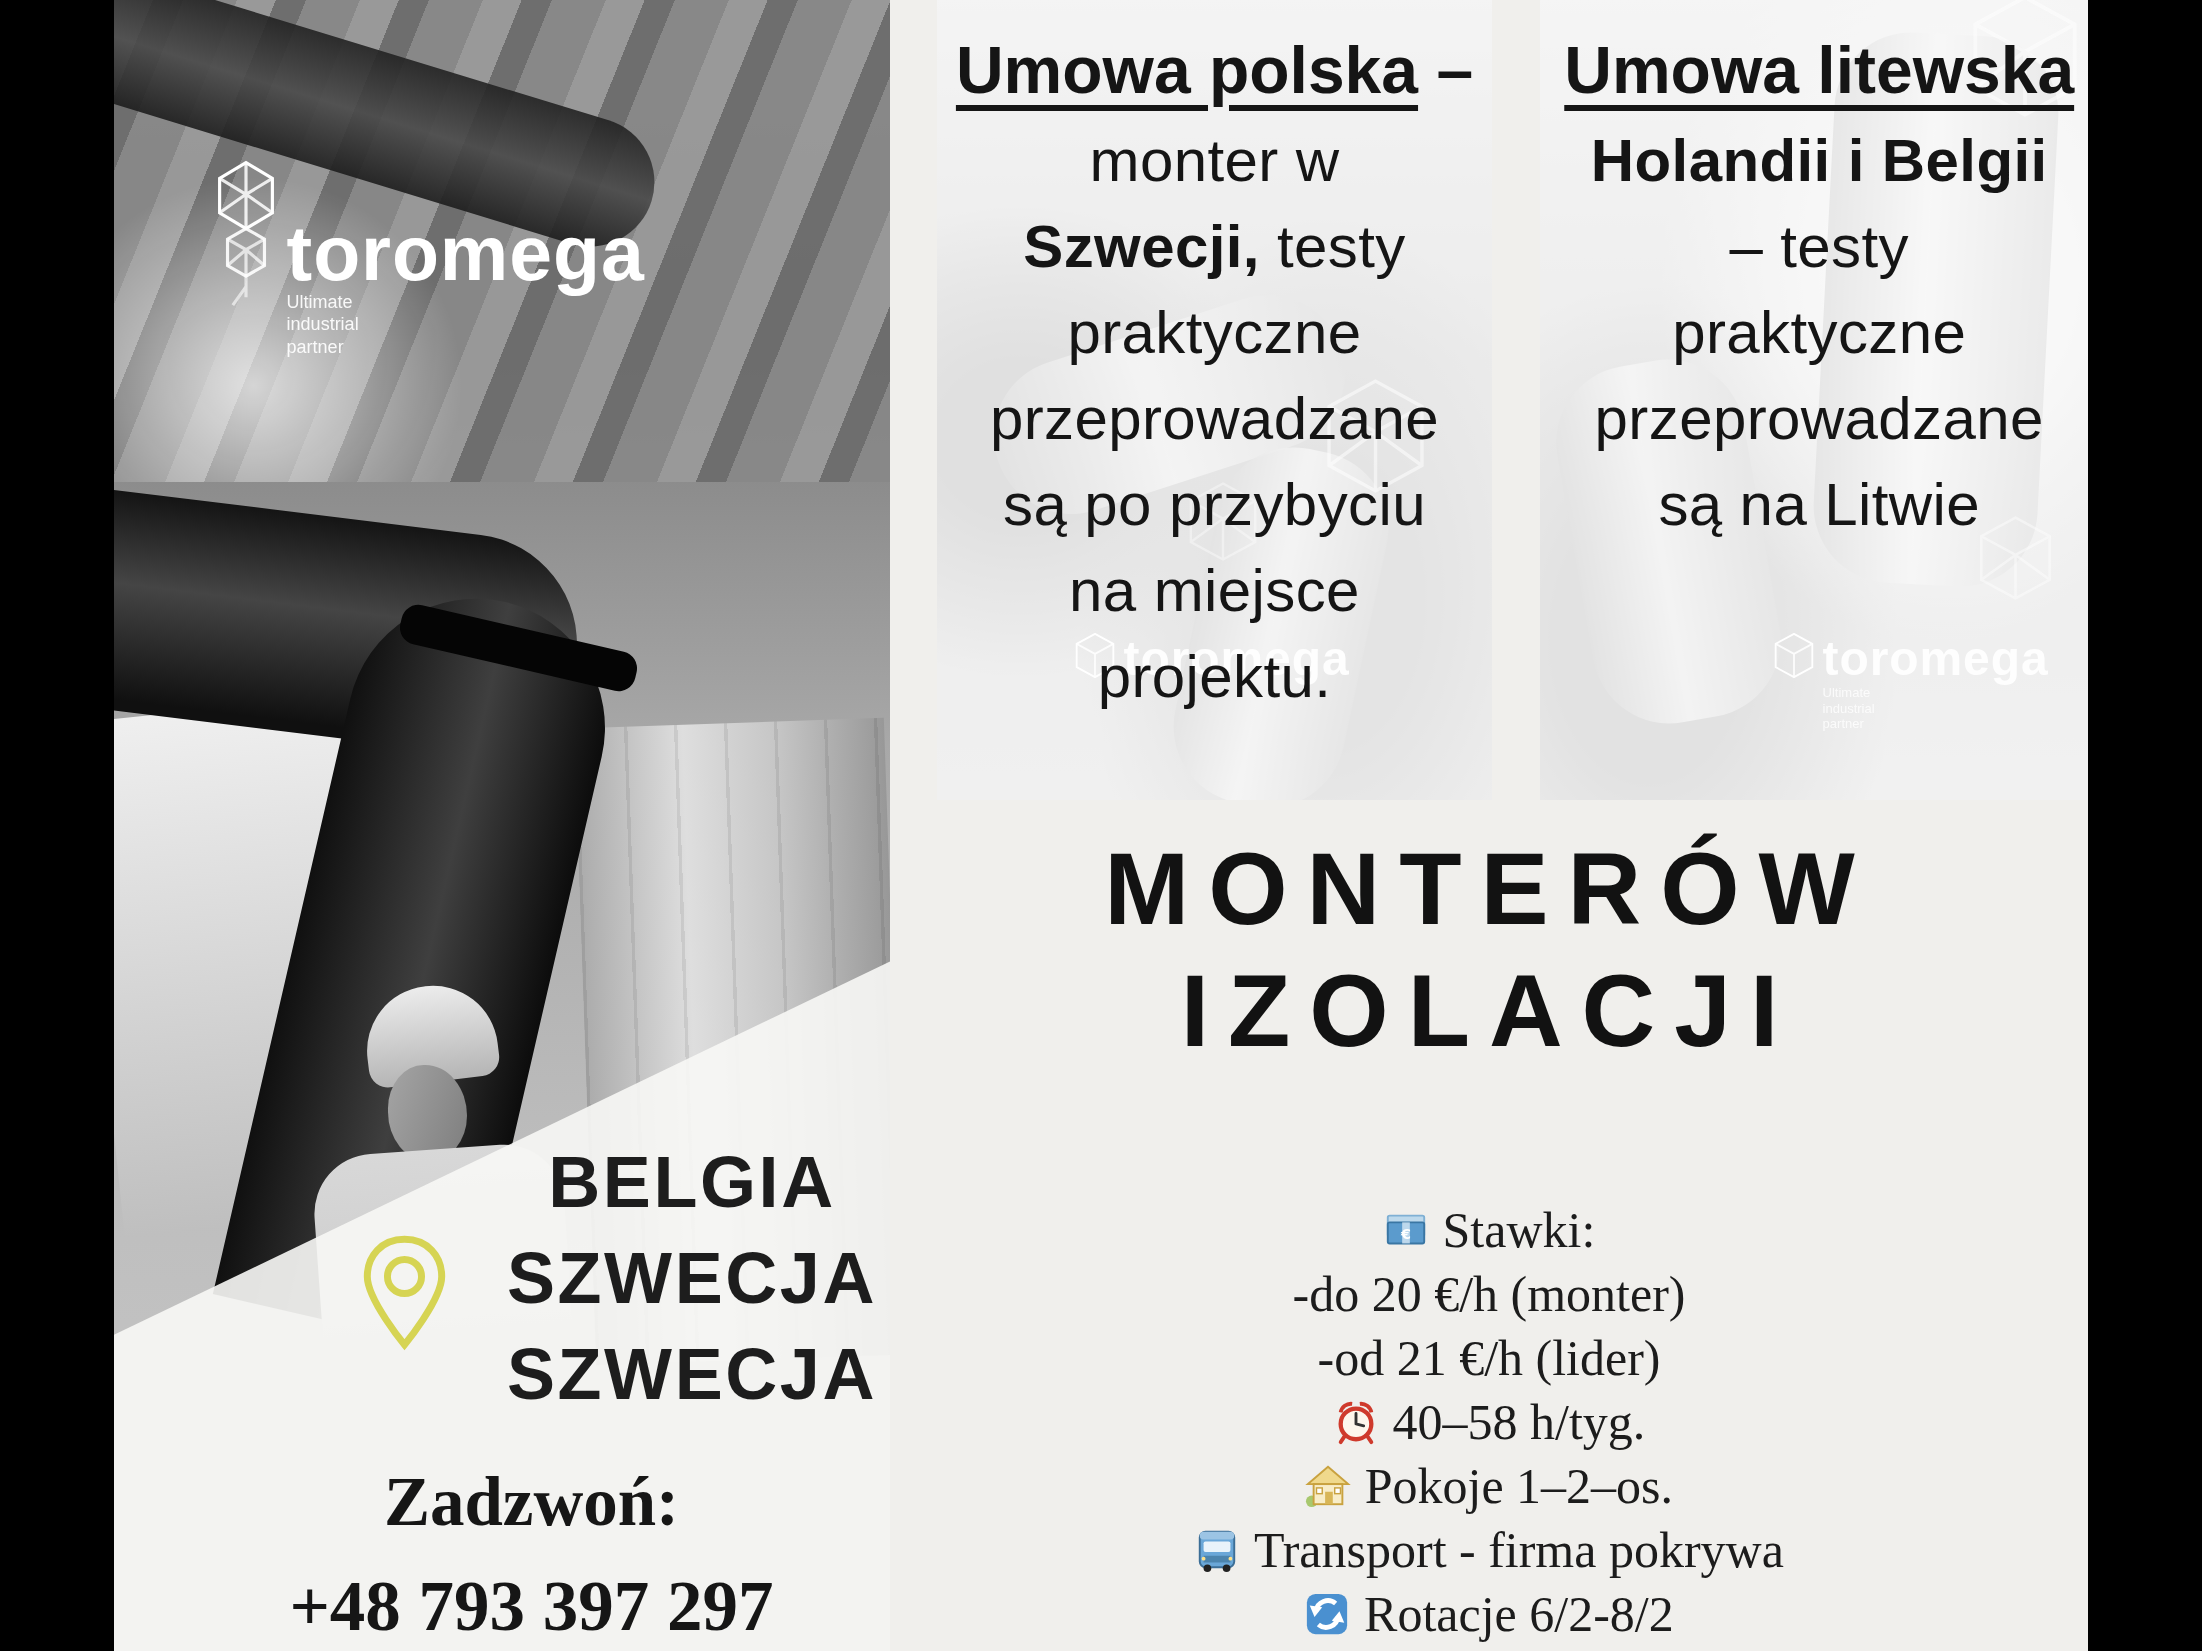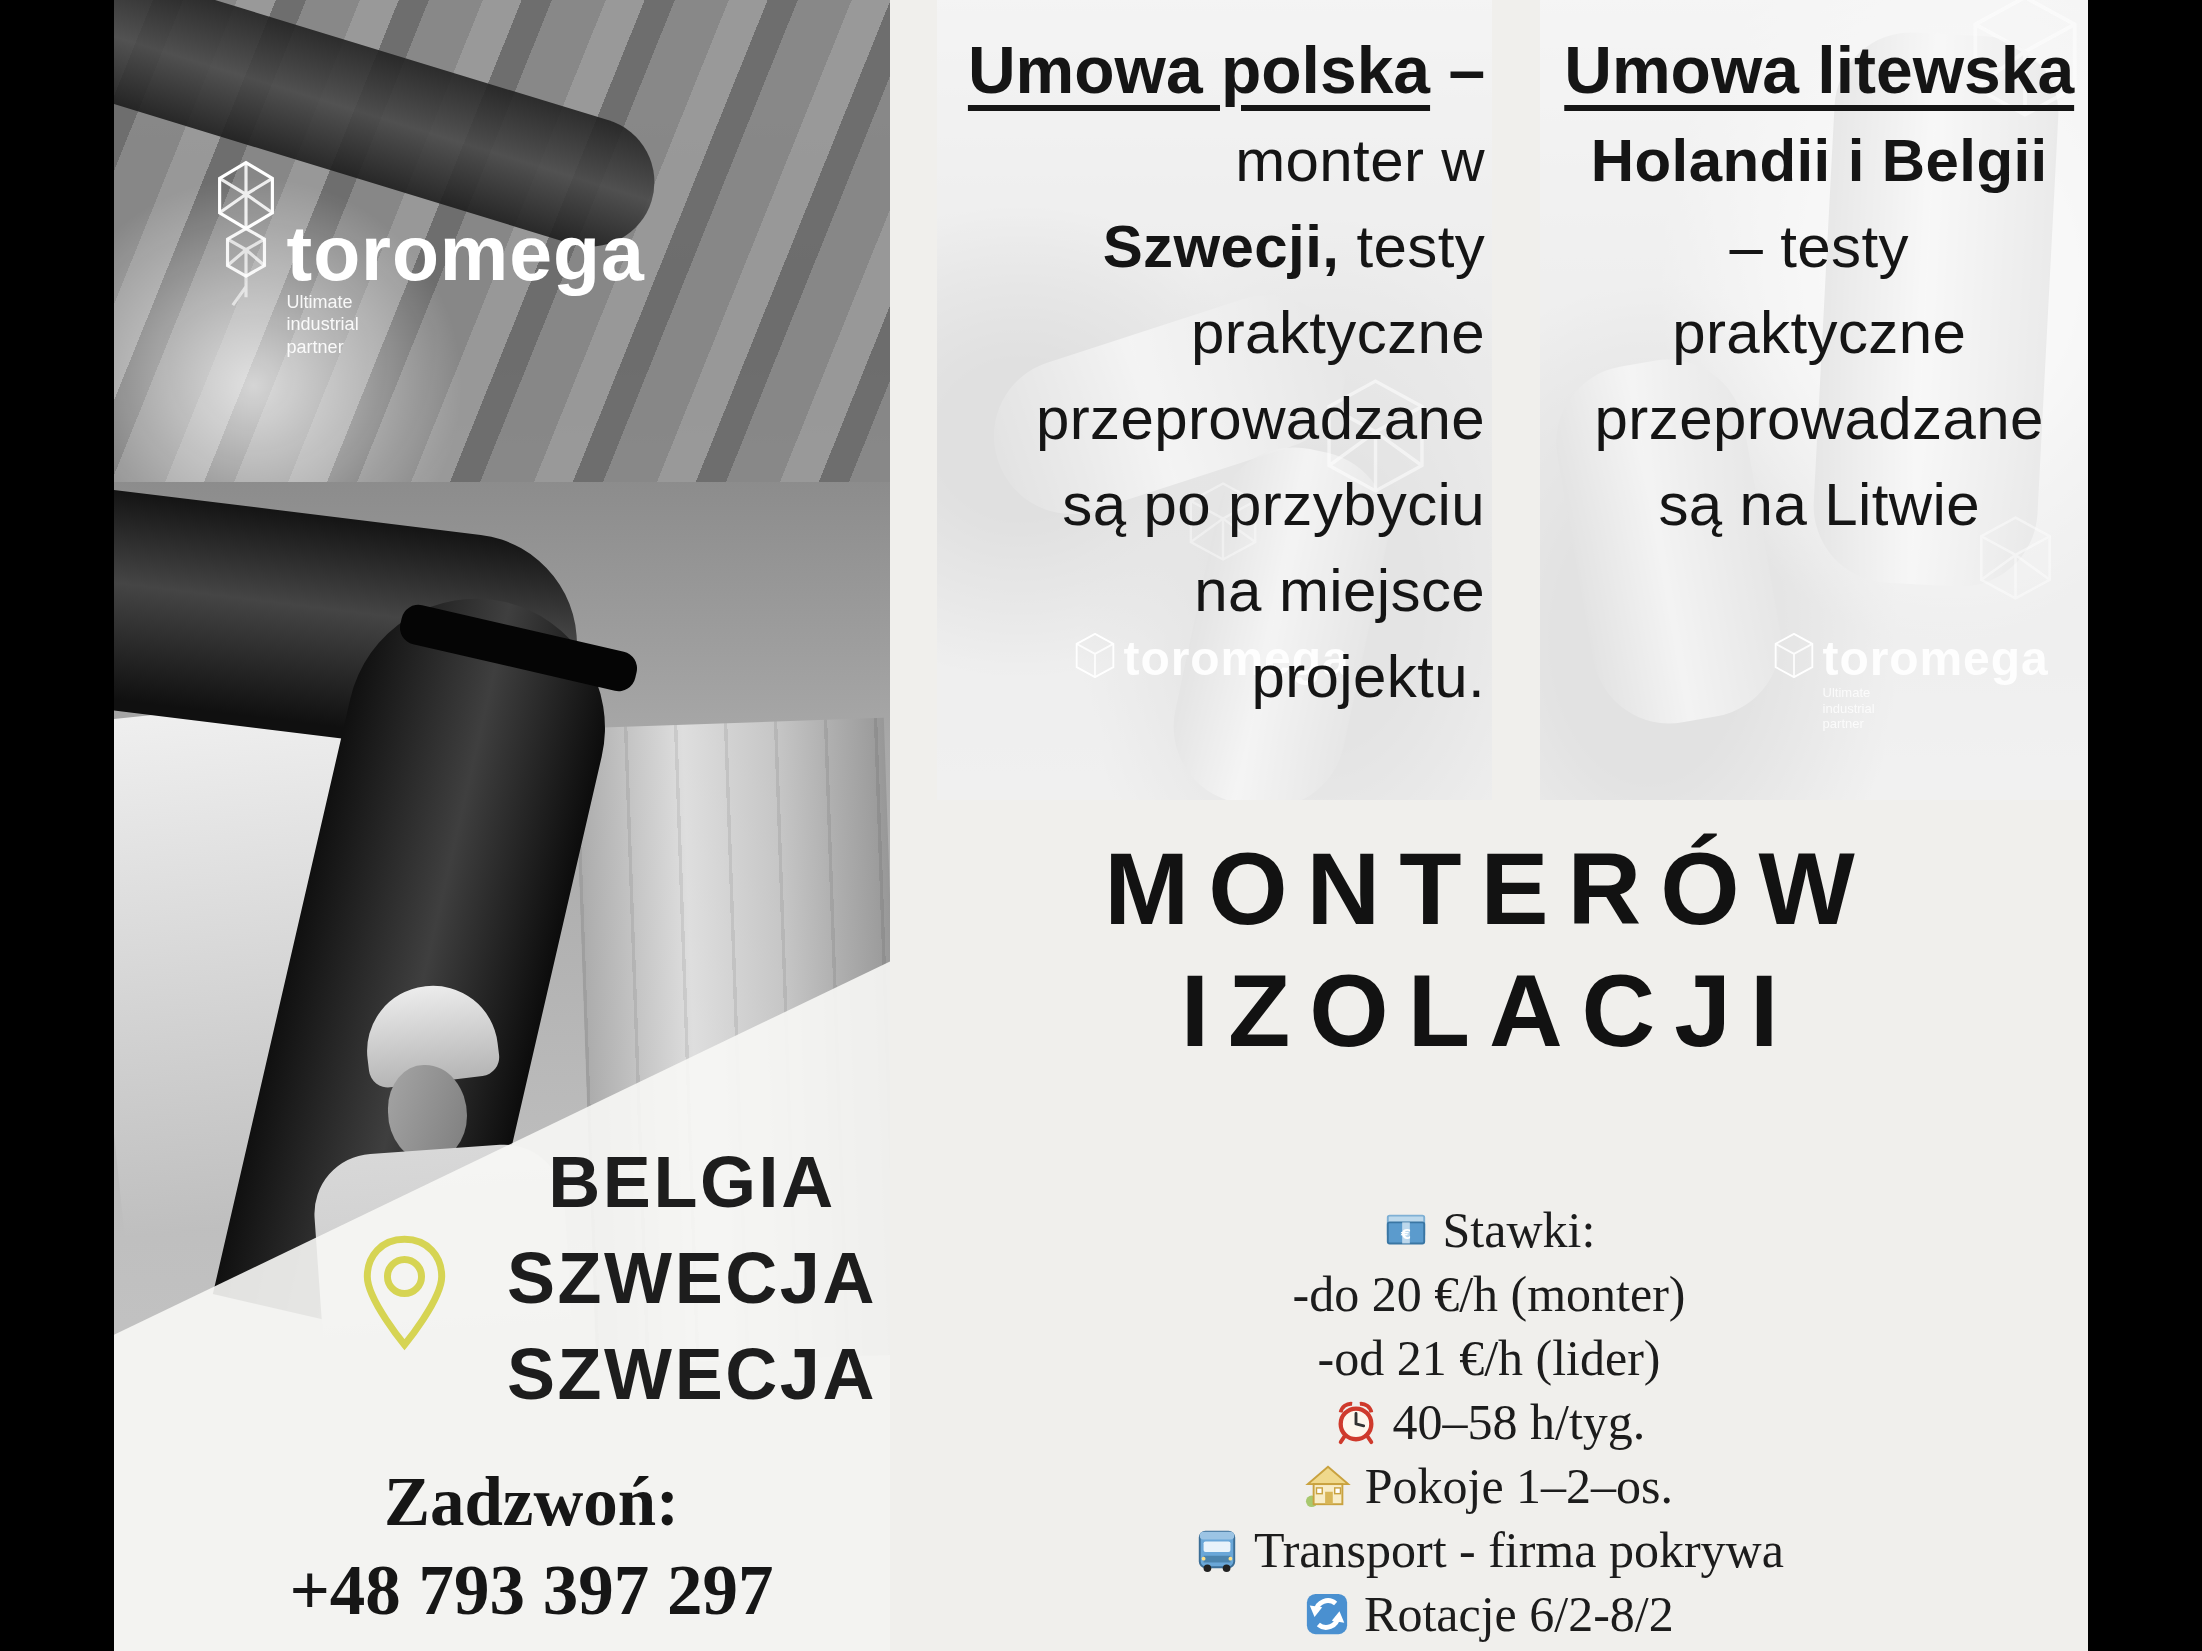--- a/index.html
+++ b/index.html
@@ -84,21 +84,21 @@
   .logo-tag{margin-top:6.9px;font-size:18px;line-height:22.4px;color:rgba(255,255,255,.92);}
   
   .countries{position:absolute;left:376px;top:1134px;width:404px;text-align:center;}
   .country{font-weight:700;font-size:72px;line-height:96px;letter-spacing:2.6px;color:#1d1d1d;}
   .pin{position:absolute;left:244px;top:1229px;width:93px;height:126px;}
   .contact{
     position:absolute;left:151px;top:1463px;width:533px;text-align:center;
     font-family:"Liberation Serif","DejaVu Serif",serif;font-weight:700;color:#161616;
   }
   .call-label{font-size:69px;line-height:79px;}
-  .phone{font-size:71px;line-height:79px;margin-top:9px;}
+  .phone{font-size:71px;line-height:79px;margin-top:25px;}
   
   .panel{position:absolute;top:0;height:800px;overflow:hidden;background:#c7c7c7;}
   .panel-mid{left:823px;width:555px;}
   .panel-right{left:1426px;width:548px;}
   .pbg{position:absolute;inset:0;}
   .panel-mid .pbg{
     background:
       radial-gradient(ellipse at 70% 75%, #9f9f9f 0 18%, rgba(0,0,0,0) 45%),
       radial-gradient(ellipse at 15% 55%, #8f8f8f 0 12%, rgba(0,0,0,0) 38%),
       linear-gradient(180deg,#d6d6d6,#b9b9b9 45%,#c9c9c9);
@@ -109,21 +109,21 @@
       radial-gradient(ellipse at 20% 80%, #969696 0 15%, rgba(0,0,0,0) 40%),
       linear-gradient(180deg,#d9d9d9,#bcbcbc 55%,#cdcdcd);
   }
   .pcyl{position:absolute;background:linear-gradient(90deg,#9c9c9c,#e3e3e3 45%,#a9a9a9);border-radius:77px;opacity:.8;}
   .pov{position:absolute;inset:0;background:rgba(255,255,255,.72);}
   .deco-cube{position:absolute;opacity:.55;}
   .ptext{
     position:relative;padding:22.4px 6.9px 0;color:#151515;
     font-size:60px;line-height:86px;letter-spacing:0.4px;
   }
-  .panel-mid .ptext{text-align:right;}
+  .panel-mid .ptext{text-align:center;}
   .panel-right .ptext{text-align:center;padding-left:13.8px;padding-right:3.4px;}
   .ptitle{font-weight:700;font-size:66px;line-height:96px;letter-spacing:0;}
   .u{text-decoration:underline;text-decoration-thickness:6px;text-underline-offset:12px;}
   .b{font-weight:700;}
   .wm{position:absolute;display:flex;align-items:flex-start;gap:8.6px;color:rgba(255,255,255,.92);}
   .wm-mid{left:138px;top:633px;}
   .wm-right{left:234px;top:633px;}
   .wm-text{font-weight:700;font-size:48px;line-height:52px;letter-spacing:0.9px;}
   .wm-tag{font-size:13px;line-height:15.5px;color:rgba(255,255,255,.8);margin-top:3.4px;}
   

